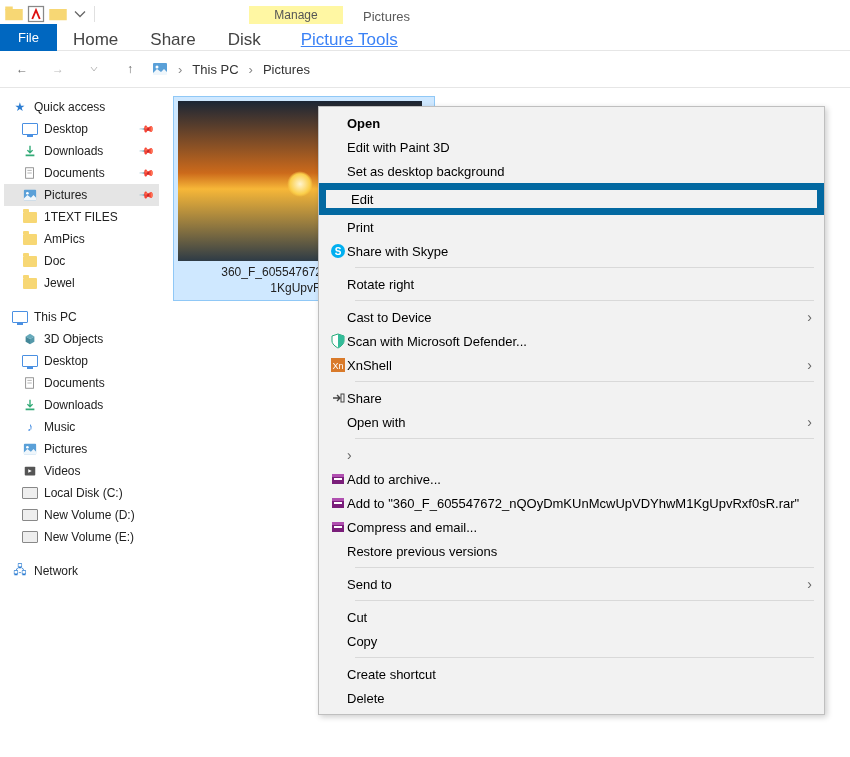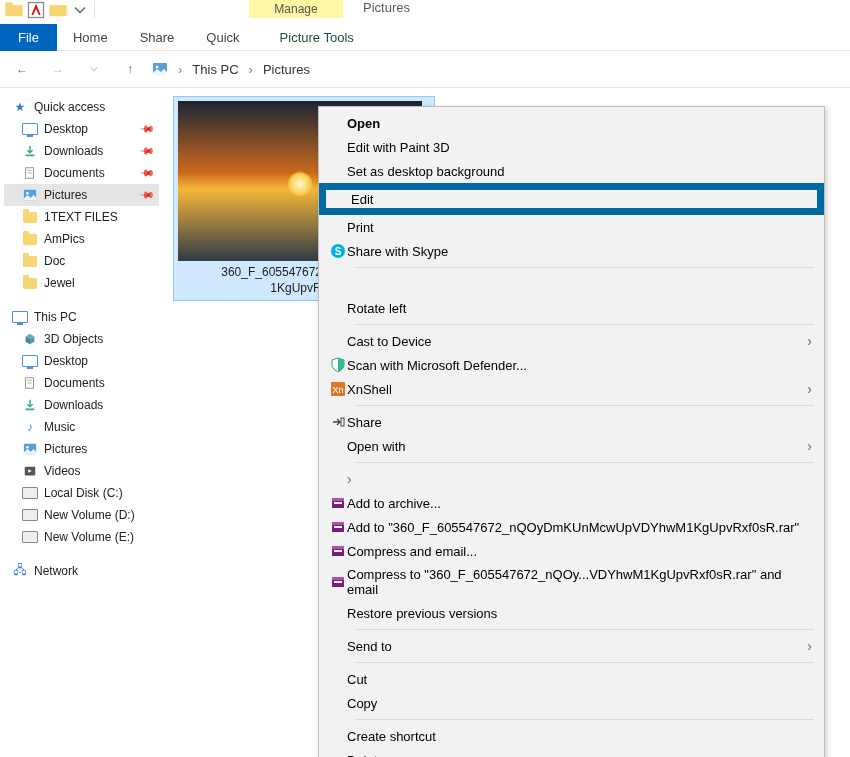--- a/index.html
+++ b/index.html
@@ -5,32 +5,32 @@
 html, body {
   margin: 0; padding: 0;
   font-family: "Segoe UI", Arial, sans-serif;
   font-size: 12px;
   background: #fff;
   color: #000;
   width: 850px; height: 757px;
   overflow: hidden;
 }
 
-.title-bar { height: 24px; display: flex; align-items: flex-start; background: #fff; }
+.title-bar { height: 24px; display: flex; align-items: flex-end; background: #fff; }
 .title-bar .qat { display: flex; align-items: center; gap: 2px; padding-left: 4px; }
 .title-bar .qat-btn { width: 20px; height: 20px; display:flex; align-items:center; justify-content:center; }
 .title-bar .qat-sep { width:1px; height:16px; background:#e0e0e0; margin:0 2px; }
 .title-bar .tool-tab-container { margin-left: 152px; width: 94px; text-align:center; }
 .title-bar .manage-tab { background:#fff7a3; color:#555; padding:2px 0; font-size:12px; }
 .title-bar .window-title { margin-left: 20px; color:#5a5a5a; font-size:13px; }
 
 .ribbon { display:flex; align-items:flex-start; height:26px; border-bottom:1px solid #e6e6e6; }
 .ribbon .file-tab { background:#0067c0; color:#fff; padding:6px 18px; font-size:13px; }
-.ribbon .tab { padding:6px 16px; color:#444; font-size:13px; }
-.ribbon .tool-sub { margin-left: 10px; color:#14532d; padding:6px 14px; border-top:0; }
+.ribbon .tab { padding:6px 16px; color:#444; font-size:17px; }
+.ribbon .tool-sub { margin-left: 10px; color:#3b82f6; padding:6px 14px; border-top:0;text-decoration:underline; }
 
 .nav-bar { display:flex; align-items:center; height:36px; border-bottom:1px solid #e6e6e6; padding:0 8px; gap:8px; }
 .nav-btn { width:28px; height:28px; display:flex; align-items:center; justify-content:center; color:#666; }
 .nav-btn.disabled { color:#bbb; }
 .breadcrumb { display:flex; align-items:center; gap:6px; color:#333; font-size:13px; }
 .crumb-sep::after { content:"›"; color:#888; margin:0 4px; font-size:13px; }
 
 .body { display:flex; height: calc(757px - 24px - 26px - 36px); }
 .sidebar { width:155px; padding:8px 4px; overflow:auto; }
 .sidebar .item { display:flex; align-items:center; gap:6px; padding:3px 6px 3px 18px; color:#222; white-space:nowrap; }
@@ -95,21 +95,21 @@
   <div class="tool-tab-container">
     <div class="manage-tab">Manage</div>
   </div>
   <div class="window-title">Pictures</div>
 </div>
 
 <div class="ribbon">
   <div class="file-tab">File</div>
   <div class="tab">Home</div>
   <div class="tab">Share</div>
-  <div class="tab">Quick</div>
+  <div class="tab">Disk</div>
   <div class="tab tool-sub">Picture Tools</div>
 </div>
 
 <div class="nav-bar">
   <div class="nav-btn">←</div>
   <div class="nav-btn disabled">→</div>
   <div class="nav-btn disabled">
       <svg width="10" height="10" viewBox="0 0 10 10">
         <path d="M2 3 L5 7 L8 3" stroke="#bbb" fill="none"></path>
       </svg>
@@ -332,24 +332,21 @@
         <svg viewBox="0 0 16 16">
           <circle cx="8" cy="8" r="7" fill="#00aff0"></circle>
           <text x="8" y="12" text-anchor="middle" font-size="10" fill="#fff" font-weight="bold">S</text>
         </svg>
       </span>
       <span class="cm-label">Share with Skype</span>
     </div>
     <div class="cm-sep"></div>
     <div class="cm-item">
       <span class="cm-icon"></span>
-    </div>
-    <div class="cm-item">
-      <span class="cm-icon"></span>
-      <span class="cm-label">Rotate left</span>
+      <span class="cm-label">Rotate right</span>
     </div>
     <div class="cm-sep"></div>
     <div class="cm-item">
       <span class="cm-icon"></span>
       <span class="cm-label">Cast to Device</span>
       <span class="cm-arrow">›</span>
     </div>
     <div class="cm-item">
       <span class="cm-icon">
         <svg viewBox="0 0 16 16">
@@ -413,30 +410,20 @@
       <span class="cm-icon">
         <svg viewBox="0 0 16 16">
           <rect x="2" y="3" width="12" height="10" fill="#7a1e7a"></rect>
           <rect x="2" y="3" width="12" height="3" fill="#b04fb0"></rect>
           <rect x="4" y="7" width="8" height="2" fill="#fff"></rect>
         </svg>
       </span>
       <span class="cm-label">Compress and email...</span>
     </div>
     <div class="cm-item">
-      <span class="cm-icon">
-        <svg viewBox="0 0 16 16">
-          <rect x="2" y="3" width="12" height="10" fill="#7a1e7a"></rect>
-          <rect x="2" y="3" width="12" height="3" fill="#b04fb0"></rect>
-          <rect x="4" y="7" width="8" height="2" fill="#fff"></rect>
-        </svg>
-      </span>
-      <span class="cm-label">Compress to "360_F_605547672_nQOy...VDYhwM1KgUpvRxf0sR.rar" and email</span>
-    </div>
-    <div class="cm-item">
       <span class="cm-icon"></span>
       <span class="cm-label">Restore previous versions</span>
     </div>
     <div class="cm-sep"></div>
     <div class="cm-item">
       <span class="cm-icon"></span>
       <span class="cm-label">Send to</span>
       <span class="cm-arrow">›</span>
     </div>
     <div class="cm-sep"></div>

